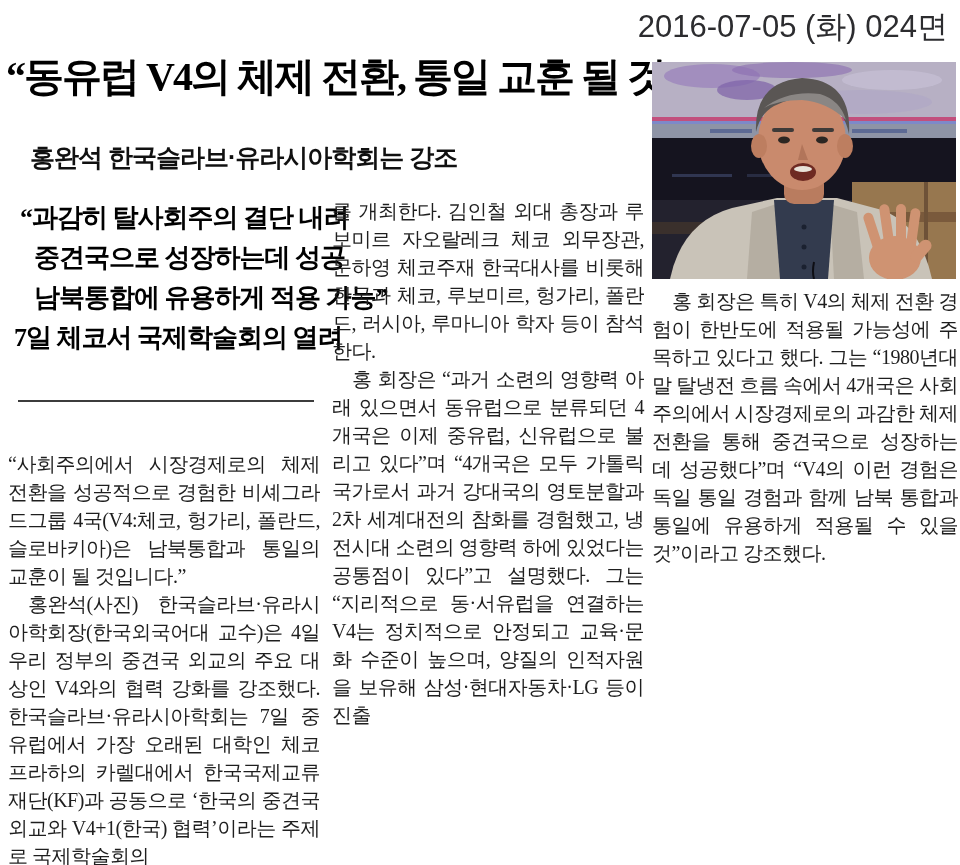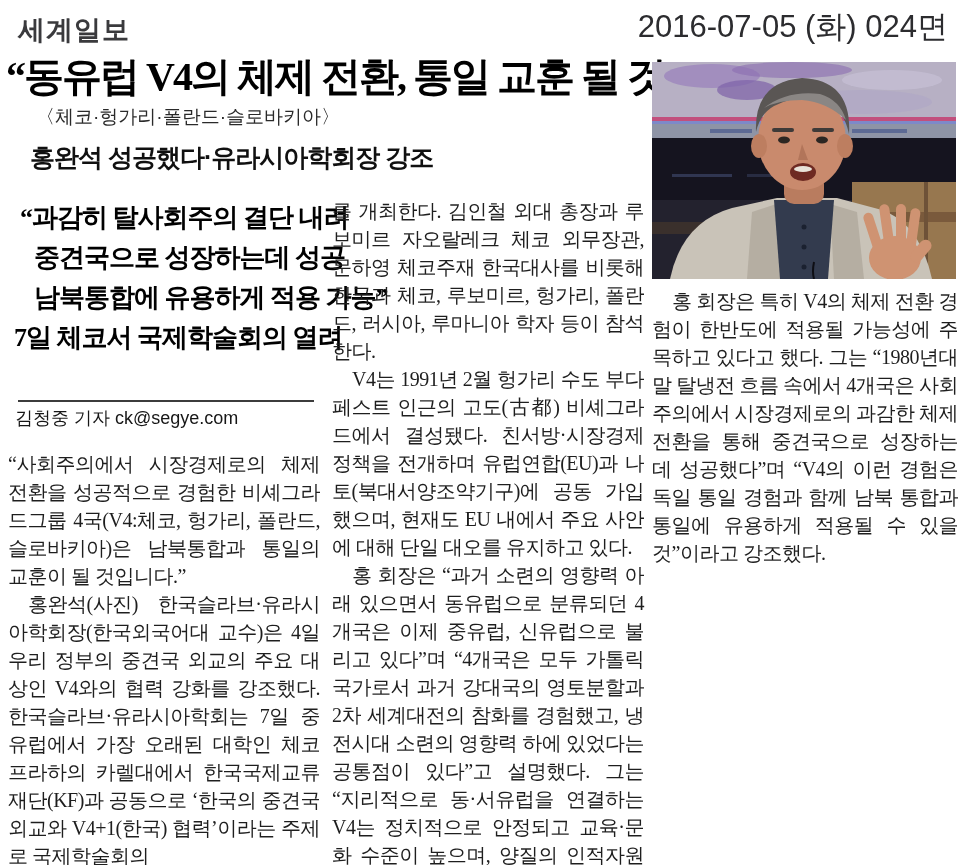--- a/index.html
+++ b/index.html
@@ -71,26 +71,24 @@
     position:absolute;left:652px;top:62px;width:304px;height:217px;
     overflow:hidden;background:#15141f;
   }
   .photo svg{display:block;}
 </style>
 </head>
 <body>
 
 <div class="page">
 
-  <div class="masthead">세계일보</div>
   <div class="datepage">2016-07-05 (화) 024면</div>
 
   <h1 class="headline" style="margin:0;">“동유럽 V4의 체제 전환, 통일 교훈 될 것”</h1>
-  <div class="subheadline">〈체코·헝가리·폴란드·슬로바키아〉</div>
-  <div class="speakerline">홍완석 성공했다·유라시아학회장 강조</div>
+  <div class="speakerline">홍완석 한국슬라브·유라시아학회는 강조</div>
 
   <div class="photo">
     <svg viewBox="0 0 304 217" width="304" height="217" xmlns="http://www.w3.org/2000/svg">
 
       <rect x="0" y="0" width="304" height="62" fill="#b7b0c4"></rect>
       <ellipse cx="60" cy="14" rx="48" ry="12" fill="#9c86bd" opacity="0.8"></ellipse>
       <ellipse cx="140" cy="8" rx="60" ry="8" fill="#8a6db0" opacity="0.6"></ellipse>
       <ellipse cx="95" cy="28" rx="30" ry="10" fill="#7d63a8" opacity="0.7"></ellipse>
       <ellipse cx="240" cy="18" rx="50" ry="10" fill="#c3bdd2" opacity="0.9"></ellipse>
       <ellipse cx="210" cy="40" rx="70" ry="12" fill="#b0a9c6" opacity="0.8"></ellipse>
@@ -157,30 +155,28 @@
   </div>
 
   <div class="pullquote">
     <div class="pq-line pq-0">“과감히 탈사회주의 결단 내려</div>
     <div class="pq-line pq-1">중견국으로 성장하는데 성공</div>
     <div class="pq-line pq-2">남북통합에 유용하게 적용 가능”</div>
     <div class="pq-line pq-3">7일 체코서 국제학술회의 열려</div>
   </div>
 
   <div class="byline-rule"></div>
-  <div class="byline">김청중 기자 ck@segye.com</div>
 
   <div class="col col1">
     <p>“사회주의에서 시장경제로의 체제 전환을 성공적으로 경험한 비셰그라드그룹 4국(V4:체코, 헝가리, 폴란드, 슬로바키아)은 남북통합과 통일의 교훈이 될 것입니다.”</p>
     <p class="indent">홍완석(사진) 한국슬라브·유라시아학회장(한국외국어대 교수)은 4일 우리 정부의 중견국 외교의 주요 대상인 V4와의 협력 강화를 강조했다. 한국슬라브·유라시아학회는 7일 중유럽에서 가장 오래된 대학인 체코 프라하의 카렐대에서 한국국제교류재단(KF)과 공동으로 ‘한국의 중견국 외교와 V4+1(한국) 협력’이라는 주제로 국제학술회의</p>
   </div>
 
   <div class="col col2">
     <p>를 개최한다. 김인철 외대 총장과 루보미르 자오랄레크 체코 외무장관, 문하영 체코주재 한국대사를 비롯해 한국과 체코, 루보미르, 헝가리, 폴란드, 러시아, 루마니아 학자 등이 참석한다.</p>
-    <p class="indent">V4는 1991년 2월 헝가리 수도 부다페스트 인근의 고도(古都) 비셰그라드에서 결성됐다. 친서방·시장경제 정책을 전개하며 유럽연합(EU)과 나토(북대서양조약기구)에 공동 가입했으며, 현재도 EU 내에서 주요 사안에 대해 단일 대오를 유지하고 있다.</p>
     <p class="indent">홍 회장은 “과거 소련의 영향력 아래 있으면서 동유럽으로 분류되던 4개국은 이제 중유럽, 신유럽으로 불리고 있다”며 “4개국은 모두 가톨릭 국가로서 과거 강대국의 영토분할과 2차 세계대전의 참화를 경험했고, 냉전시대 소련의 영향력 하에 있었다는 공통점이 있다”고 설명했다. 그는 “지리적으로 동·서유럽을 연결하는 V4는 정치적으로 안정되고 교육·문화 수준이 높으며, 양질의 인적자원을 보유해 삼성·현대자동차·LG 등이 진출</p>
   </div>
 
   <div class="col col3">
     <p class="indent">홍 회장은 특히 V4의 체제 전환 경험이 한반도에 적용될 가능성에 주목하고 있다고 했다. 그는 “1980년대 말 탈냉전 흐름 속에서 4개국은 사회주의에서 시장경제로의 과감한 체제 전환을 통해 중견국으로 성장하는 데 성공했다”며 “V4의 이런 경험은 독일 통일 경험과 함께 남북 통합과 통일에 유용하게 적용될 수 있을 것”이라고 강조했다.</p>
   </div>
 
 </div>
 
 </body></html>

